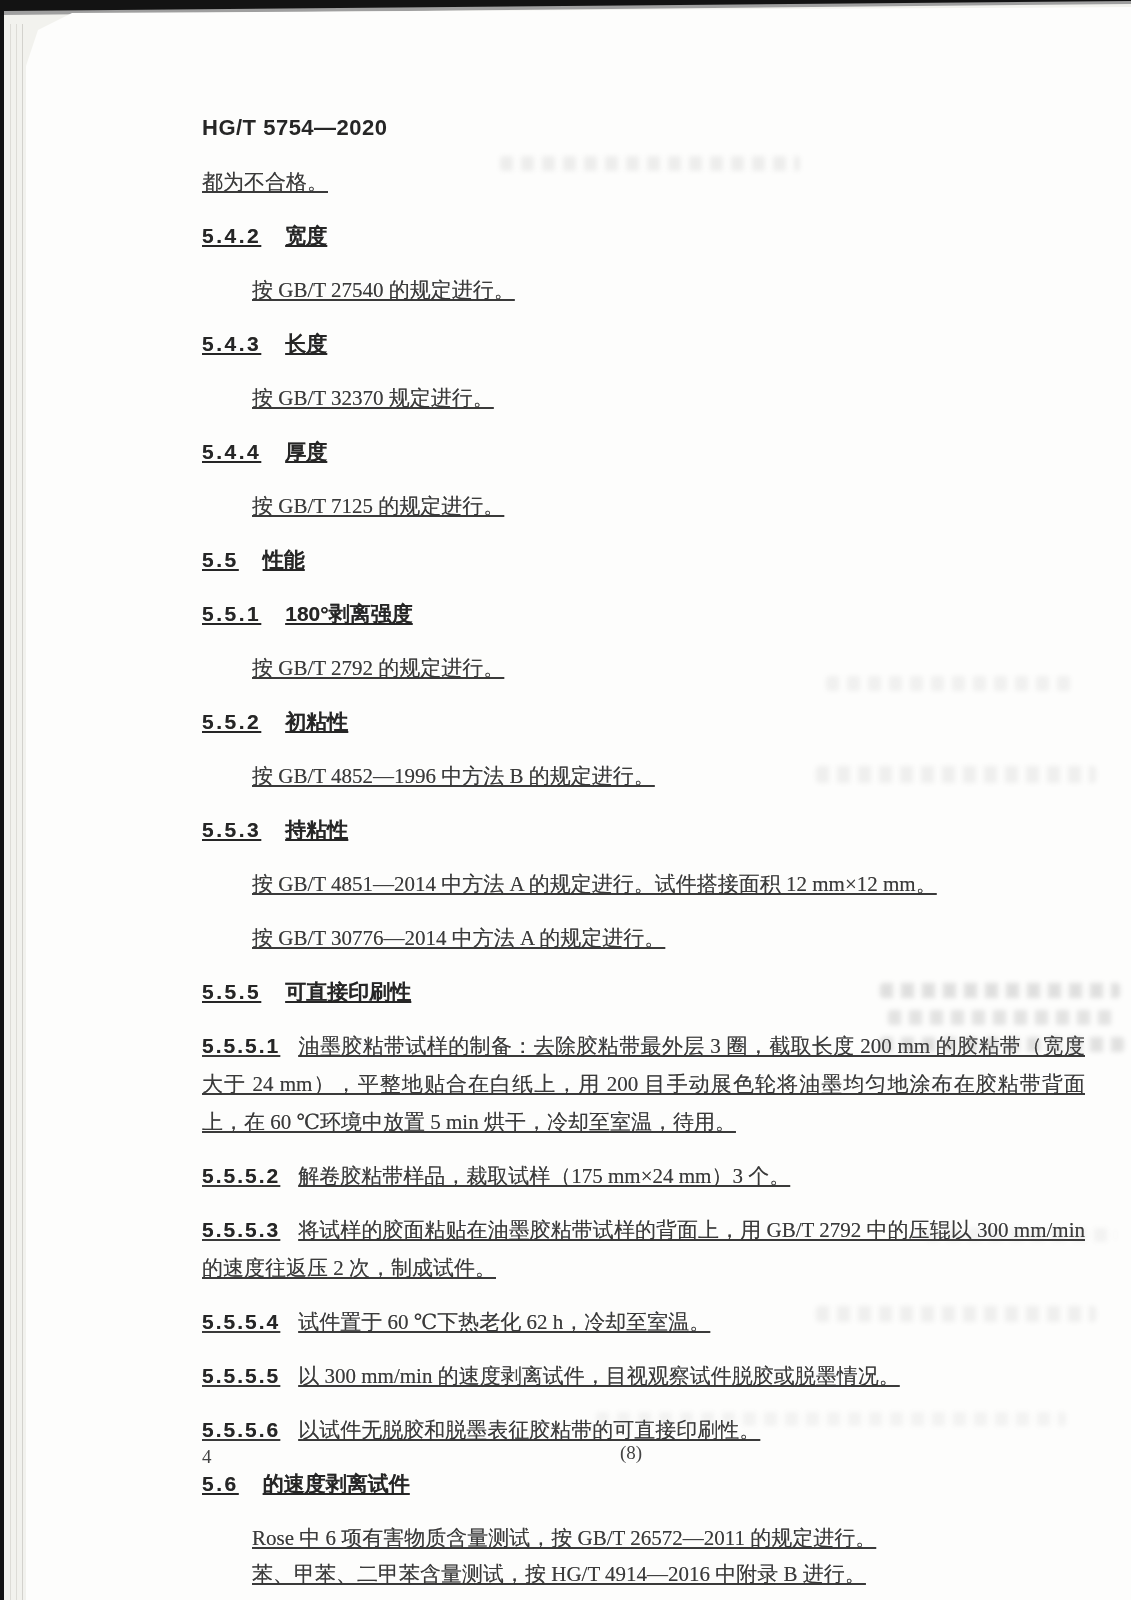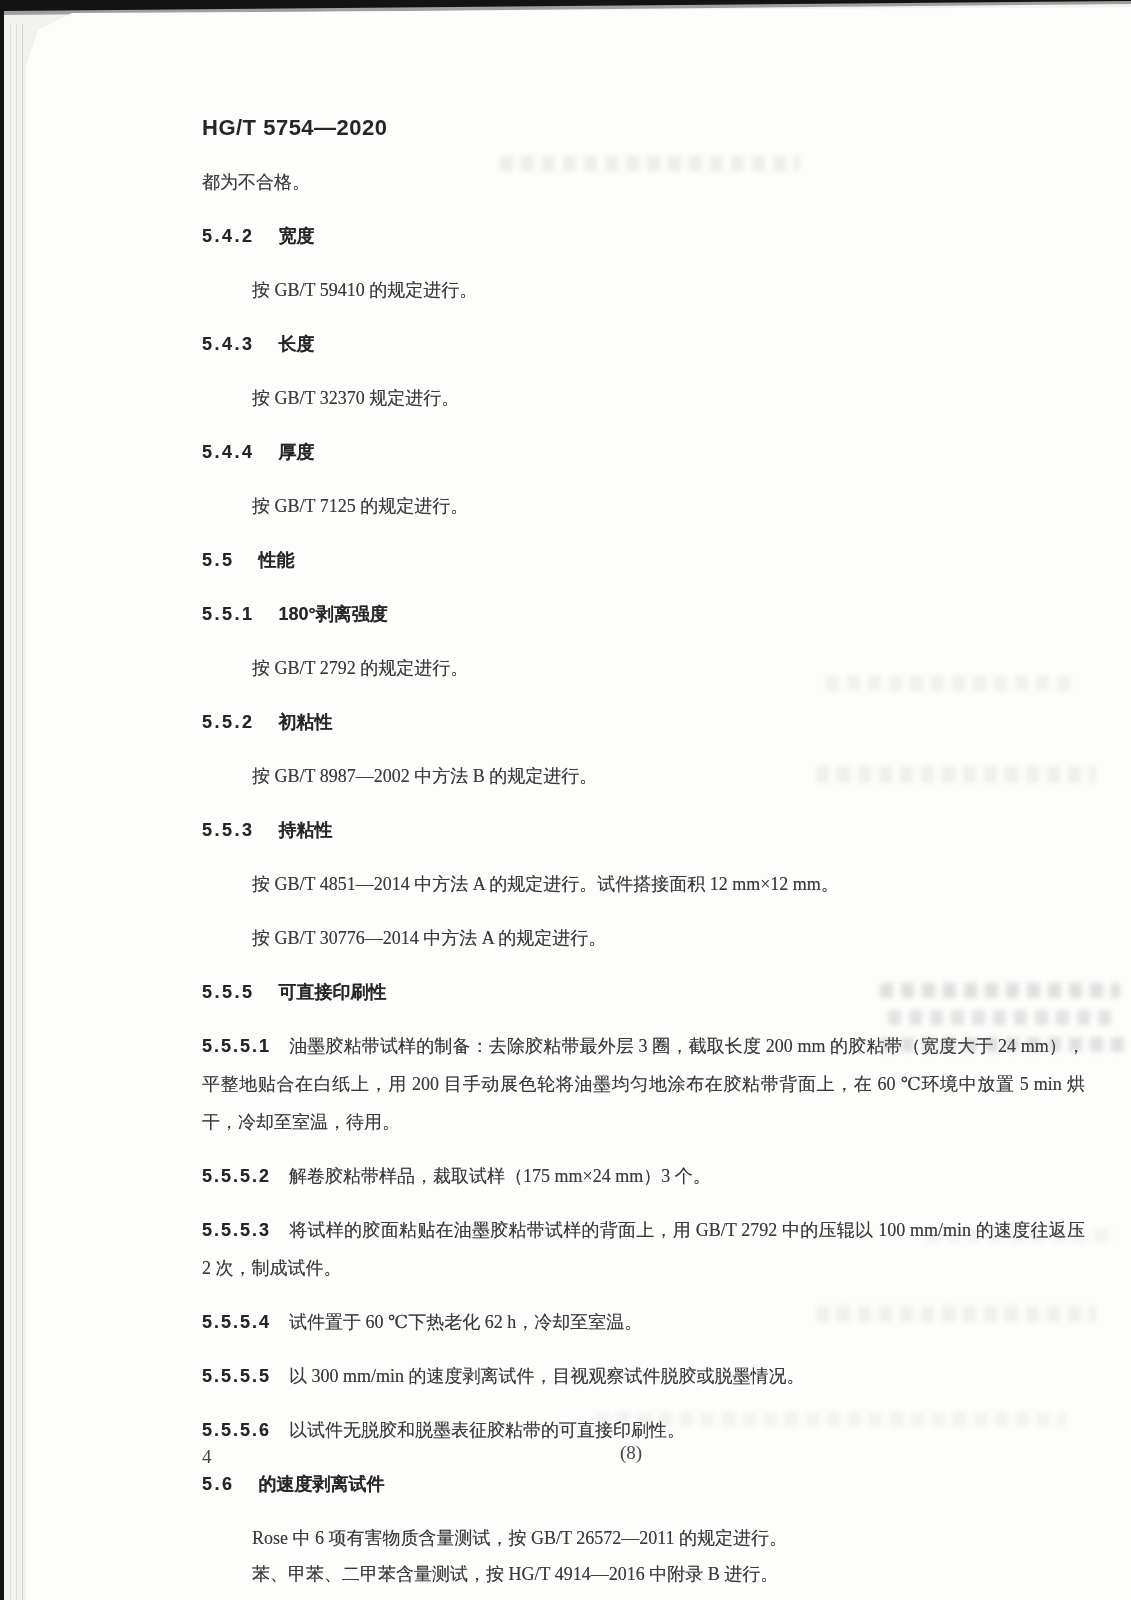--- a/index.html
+++ b/index.html
@@ -32,22 +32,23 @@
     padding:116px 46px 0 176px;
     color:var(--ink,#3a3a3a);
   }
   .docnum{
     font-family:"Liberation Sans","DejaVu Sans",sans-serif;
     font-weight:bold;font-size:22px;line-height:24px;letter-spacing:.5px;
     color:var(--heading-ink,#262626);
   }
   
   .body p{
-    margin:16px 0 0 0;font-size:18px;line-height:38px;
+    margin:16px 0 0 0;font-size:21px;line-height:38px;
     text-shadow:0 0 .5px rgba(58,58,58,.55);
+    text-decoration:underline;
   }
   .body p:first-child{margin-top:23px}
   p.heading{
     font-family:"Liberation Sans","DejaVu Sans",sans-serif;
     font-weight:bold;color:var(--heading-ink,#262626);
   }
   p.heading .num{letter-spacing:2.5px;margin-right:24px}
   p.indent{padding-left:50px}
   p.tight{margin-top:0;line-height:34px}
   p.numpara{text-align:justify}
@@ -77,37 +78,37 @@
 
 <div class="page">
   <div class="content">
 
     <div class="docnum">HG/T 5754—2020</div>
 
     <div class="body">
 
     <p class="para"><span class="txt">都为不合格。</span></p>
         <p class="heading"><span class="num">5.4.2</span><span class="txt">宽度</span></p>
-        <p class="indent"><span class="txt">按 GB/T 59410 的规定进行。</span></p>
+        <p class="indent"><span class="txt">按 GB/T 27540 的规定进行。</span></p>
         <p class="heading"><span class="num">5.4.3</span><span class="txt">长度</span></p>
         <p class="indent"><span class="txt">按 GB/T 32370 规定进行。</span></p>
         <p class="heading"><span class="num">5.4.4</span><span class="txt">厚度</span></p>
         <p class="indent"><span class="txt">按 GB/T 7125 的规定进行。</span></p>
         <p class="heading"><span class="num">5.5</span><span class="txt">性能</span></p>
         <p class="heading"><span class="num">5.5.1</span><span class="txt">180°剥离强度</span></p>
         <p class="indent"><span class="txt">按 GB/T 2792 的规定进行。</span></p>
         <p class="heading"><span class="num">5.5.2</span><span class="txt">初粘性</span></p>
-        <p class="indent"><span class="txt">按 GB/T 8987—2002 中方法 B 的规定进行。</span></p>
+        <p class="indent"><span class="txt">按 GB/T 4852—1996 中方法 B 的规定进行。</span></p>
         <p class="heading"><span class="num">5.5.3</span><span class="txt">持粘性</span></p>
         <p class="indent"><span class="txt">按 GB/T 4851—2014 中方法 A 的规定进行。试件搭接面积 12 mm×12 mm。</span></p>
         <p class="indent"><span class="txt">按 GB/T 30776—2014 中方法 A 的规定进行。</span></p>
         <p class="heading"><span class="num">5.5.5</span><span class="txt">可直接印刷性</span></p>
         <p class="numpara"><span class="num">5.5.5.1</span><span class="txt">油墨胶粘带试样的制备：去除胶粘带最外层 3 圈，截取长度 200 mm 的胶粘带（宽度大于 24 mm），平整地贴合在白纸上，用 200 目手动展色轮将油墨均匀地涂布在胶粘带背面上，在 60 ℃环境中放置 5 min 烘干，冷却至室温，待用。</span></p>
         <p class="numpara"><span class="num">5.5.5.2</span><span class="txt">解卷胶粘带样品，裁取试样（175 mm×24 mm）3 个。</span></p>
-        <p class="numpara"><span class="num">5.5.5.3</span><span class="txt">将试样的胶面粘贴在油墨胶粘带试样的背面上，用 GB/T 2792 中的压辊以 100 mm/min 的速度往返压 2 次，制成试件。</span></p>
+        <p class="numpara"><span class="num">5.5.5.3</span><span class="txt">将试样的胶面粘贴在油墨胶粘带试样的背面上，用 GB/T 2792 中的压辊以 300 mm/min 的速度往返压 2 次，制成试件。</span></p>
         <p class="numpara"><span class="num">5.5.5.4</span><span class="txt">试件置于 60 ℃下热老化 62 h，冷却至室温。</span></p>
         <p class="numpara"><span class="num">5.5.5.5</span><span class="txt">以 300 mm/min 的速度剥离试件，目视观察试件脱胶或脱墨情况。</span></p>
         <p class="numpara"><span class="num">5.5.5.6</span><span class="txt">以试件无脱胶和脱墨表征胶粘带的可直接印刷性。</span></p>
         <p class="heading"><span class="num">5.6</span><span class="txt">的速度剥离试件</span></p>
         <p class="indent"><span class="txt">Rose 中 6 项有害物质含量测试，按 GB/T 26572—2011 的规定进行。</span></p>
         <p class="indent tight"><span class="txt">苯、甲苯、二甲苯含量测试，按 HG/T 4914—2016 中附录 B 进行。</span></p>
       </div>
   </div>
 
   <div class="smudge" style="left:474px;top:156px;width:300px;height:15px;opacity:.20"></div>

